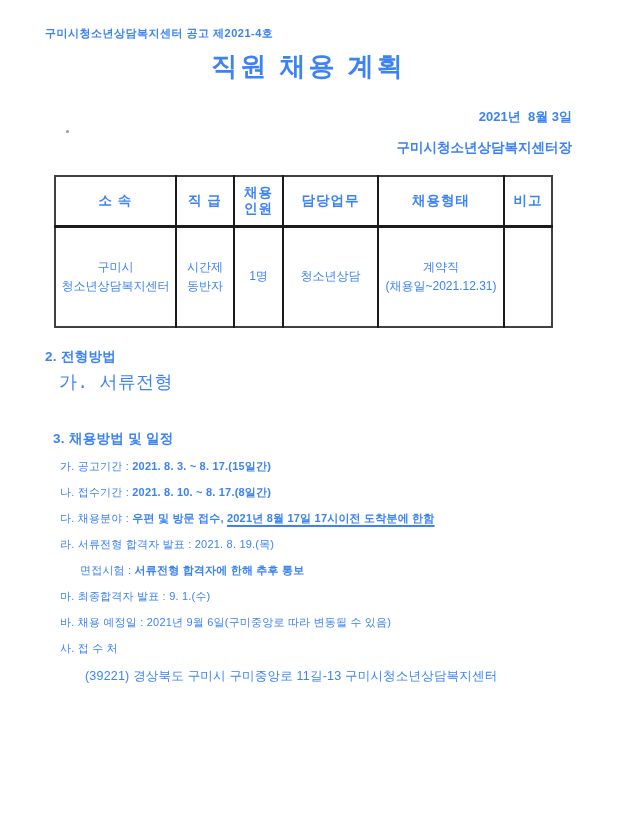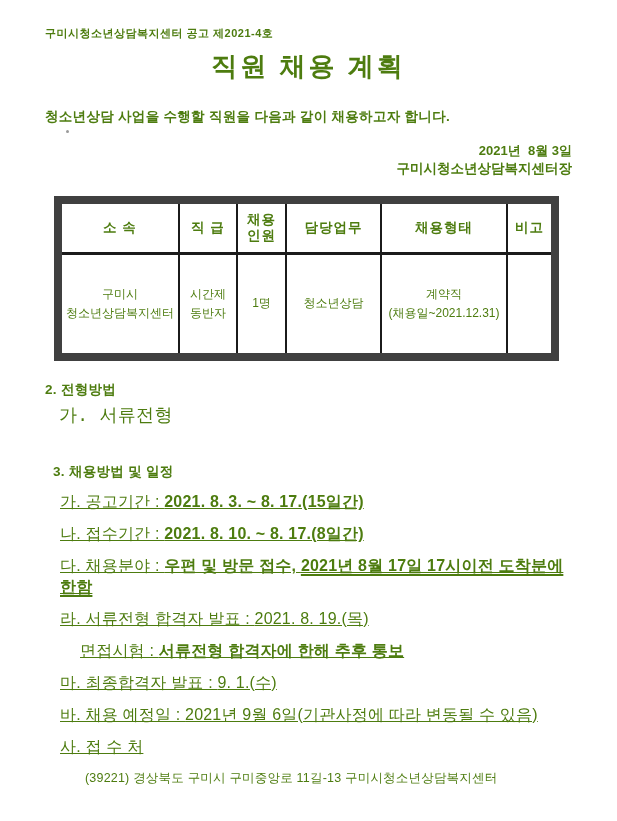--- a/index.html
+++ b/index.html
@@ -5,21 +5,21 @@
   html, body {
     margin: 0;
     padding: 0;
     background: #ffffff;
   }
   .page {
     position: relative;
     width: 617px;
     height: 821px;
     background: #ffffff;
-    color: #4d7c0f;
+    color: #3b82f6;
     font-family: "Liberation Sans", "DejaVu Sans", sans-serif;
     box-sizing: border-box;
     padding: 26px 45px 20px 45px;
     overflow: hidden;
   }
   .doc-number {
     font-size: 11px;
     font-weight: bold;
     letter-spacing: 0.5px;
     margin-bottom: 4px;
@@ -35,40 +35,41 @@
     font-size: 13.5px;
     font-weight: bold;
     letter-spacing: 0.3px;
     margin-bottom: 16px;
   }
   .date-line {
     text-align: right;
     font-size: 13px;
     font-weight: bold;
     white-space: pre;
+    margin-bottom: 13px;
   }
   .signer-line {
     text-align: right;
     font-size: 13.5px;
     font-weight: bold;
     margin-bottom: 18px;
   }
   .sec-heading {
     font-size: 13.5px;
     font-weight: bold;
     letter-spacing: 0.3px;
   }
   .sec1-heading { margin-bottom: 10px; }
 
   table.recruit {
     border-collapse: collapse;
     table-layout: fixed;
     width: 497px;
     margin-left: 9px;
-    border: 8px solid #404040;
+    border: 2px solid #404040;
   }
   table.recruit th {
     font-size: 13.5px;
     font-weight: bold;
     letter-spacing: 1px;
     height: 44px;
     border-right: 2px solid #1b1b1b;
     border-bottom: 3px solid #1b1b1b;
     white-space: pre-line;
     line-height: 1.15;
@@ -88,24 +89,23 @@
 
   .sec2 { margin-top: 20px; }
   .plain-item {
     font-size: 18px;
     margin: 4px 0 0 14px;
     letter-spacing: 0.3px;
     font-family: Liberation Mono, monospace;
   }
   .sec3 { margin-top: 36px; margin-left: 8px; }
   .sched-line {
-    font-size: 16px;
+    font-size: 11px;
     margin: 11px 0 0 7px;
     letter-spacing: 0.2px;
-    text-decoration: underline;
   }
   .sched-line .val { font-weight: bold; }
   .sched-line .val-underline {
     font-weight: bold;
     text-decoration: underline;
     text-decoration-thickness: 2px;
     text-underline-offset: 3px;
   }
   .note-line {
     font-size: 11.5px;
@@ -136,21 +136,20 @@
 <body>
 
 <div class="page">
 
   <div class="scan-dot"></div>
 
   <div class="doc-number">구미시청소년상담복지센터 공고 제2021-4호</div>
 
   <div class="doc-title">직원 채용 계획</div>
 
-  <div class="intro">청소년상담 사업을 수행할 직원을 다음과 같이 채용하고자 합니다.</div>
 
   <div class="date-line">2021년  8월 3일</div>
 
   <div class="signer-line">구미시청소년상담복지센터장</div>
 
 
   <table class="recruit">
     <colgroup>
       <col style="width:121px">
       <col style="width:58px">
@@ -212,21 +211,21 @@
 
     <div class="sched-line indent-more">
       <span>면접시험 : </span><span class="val">서류전형 합격자에 한해 추후 통보</span>
     </div>
 
     <div class="sched-line">
       <span>마. 최종합격자 발표 : </span><span>9. 1.(수)</span>
     </div>
 
     <div class="sched-line">
-      <span>바. 채용 예정일 : </span><span>2021년 9월 6일(기관사정에 따라 변동될 수 있음)</span>
+      <span>바. 채용 예정일 : </span><span>2021년 9월 6일(구미중앙로 따라 변동될 수 있음)</span>
     </div>
 
     <div class="sched-line">
       <span>사. 접 수 처</span>
     </div>
 
     <div class="address-line">(39221) 경상북도 구미시 구미중앙로 11길-13 구미시청소년상담복지센터</div>
   </div>
 
 </div>

